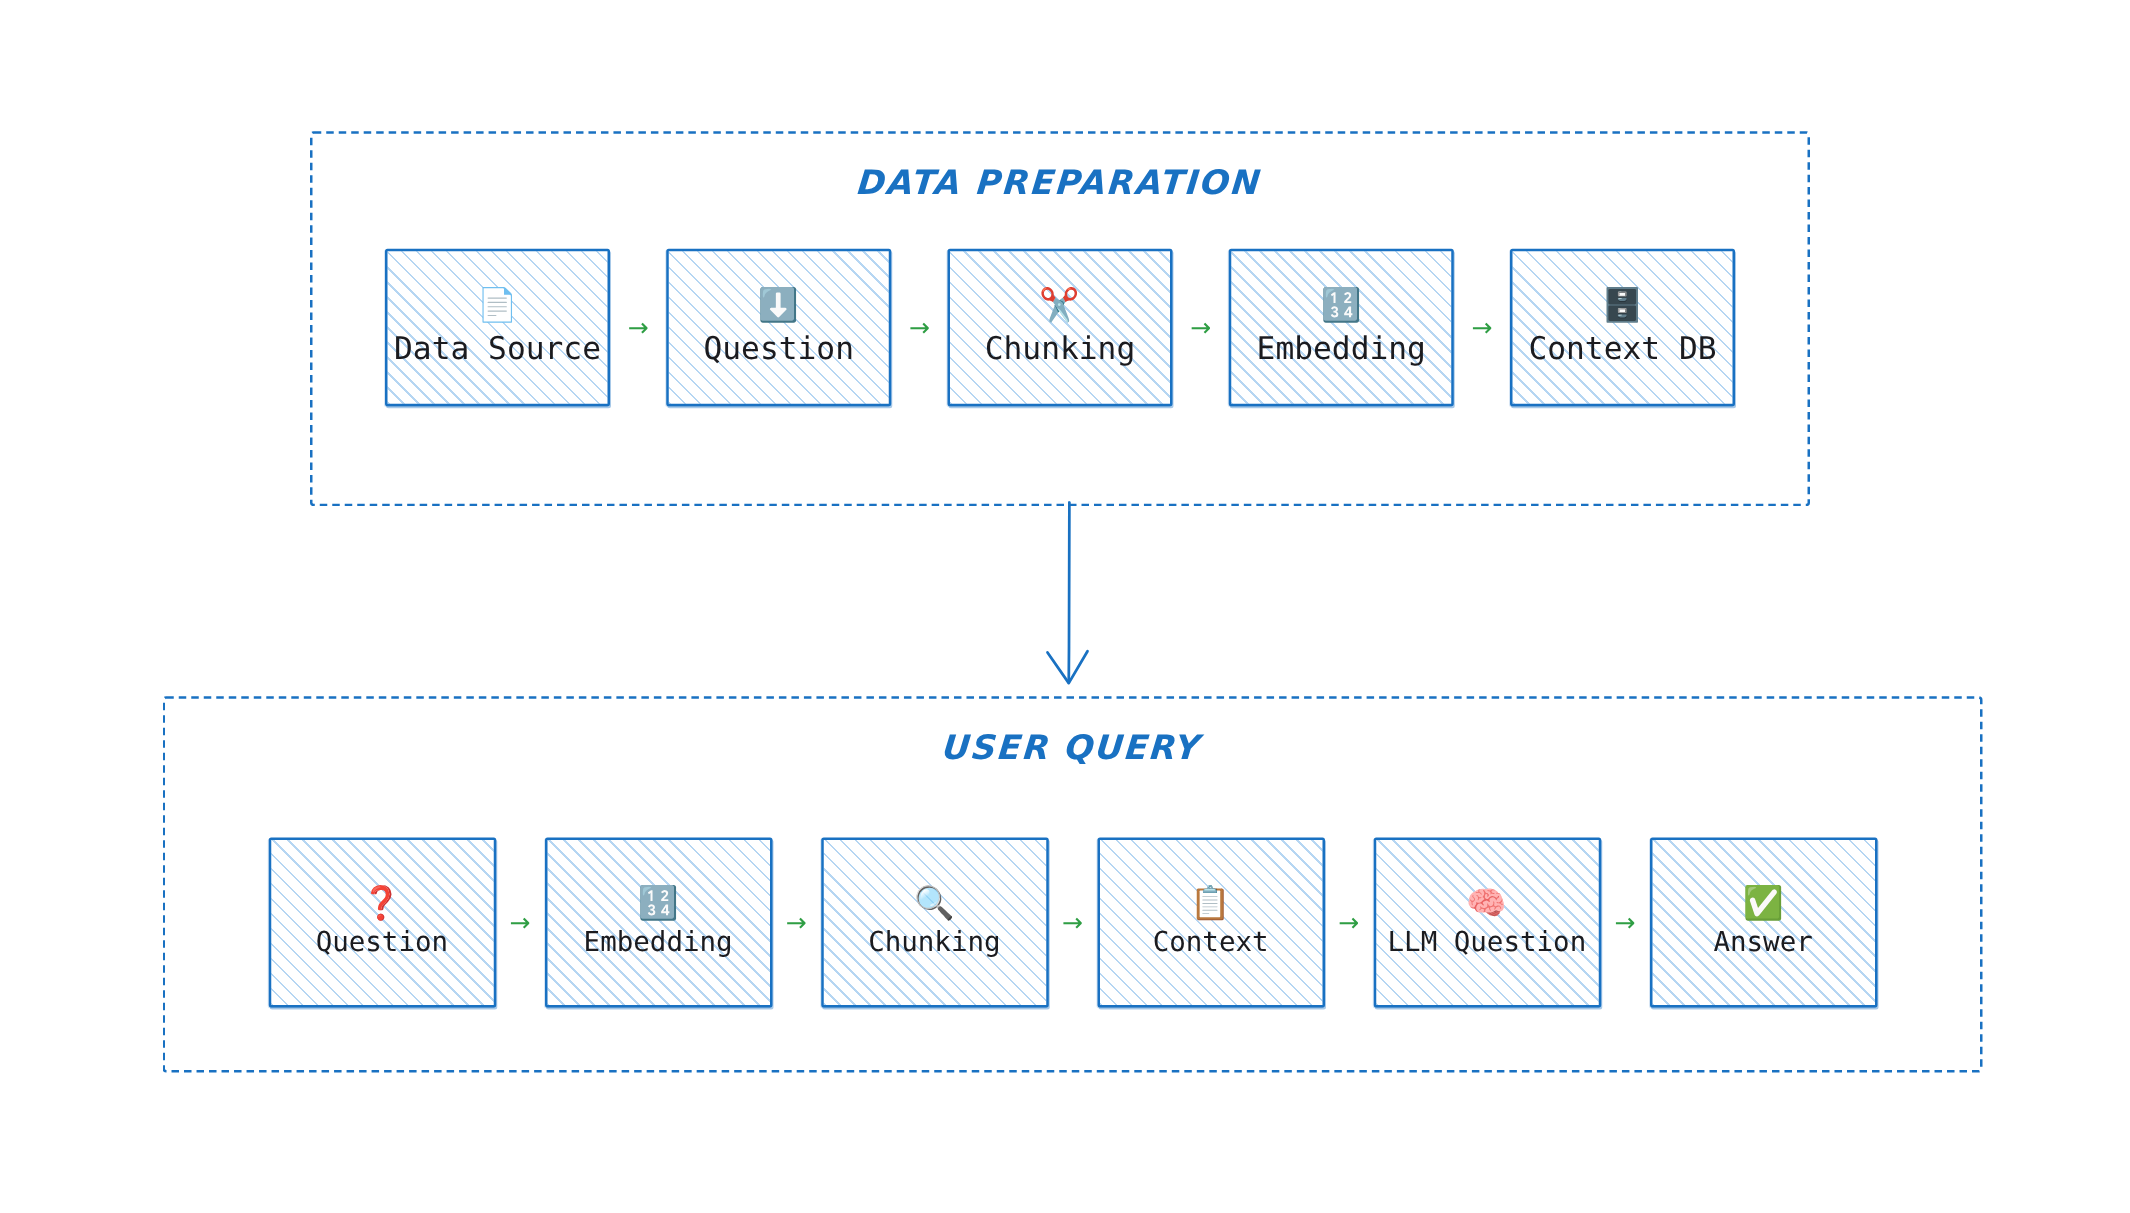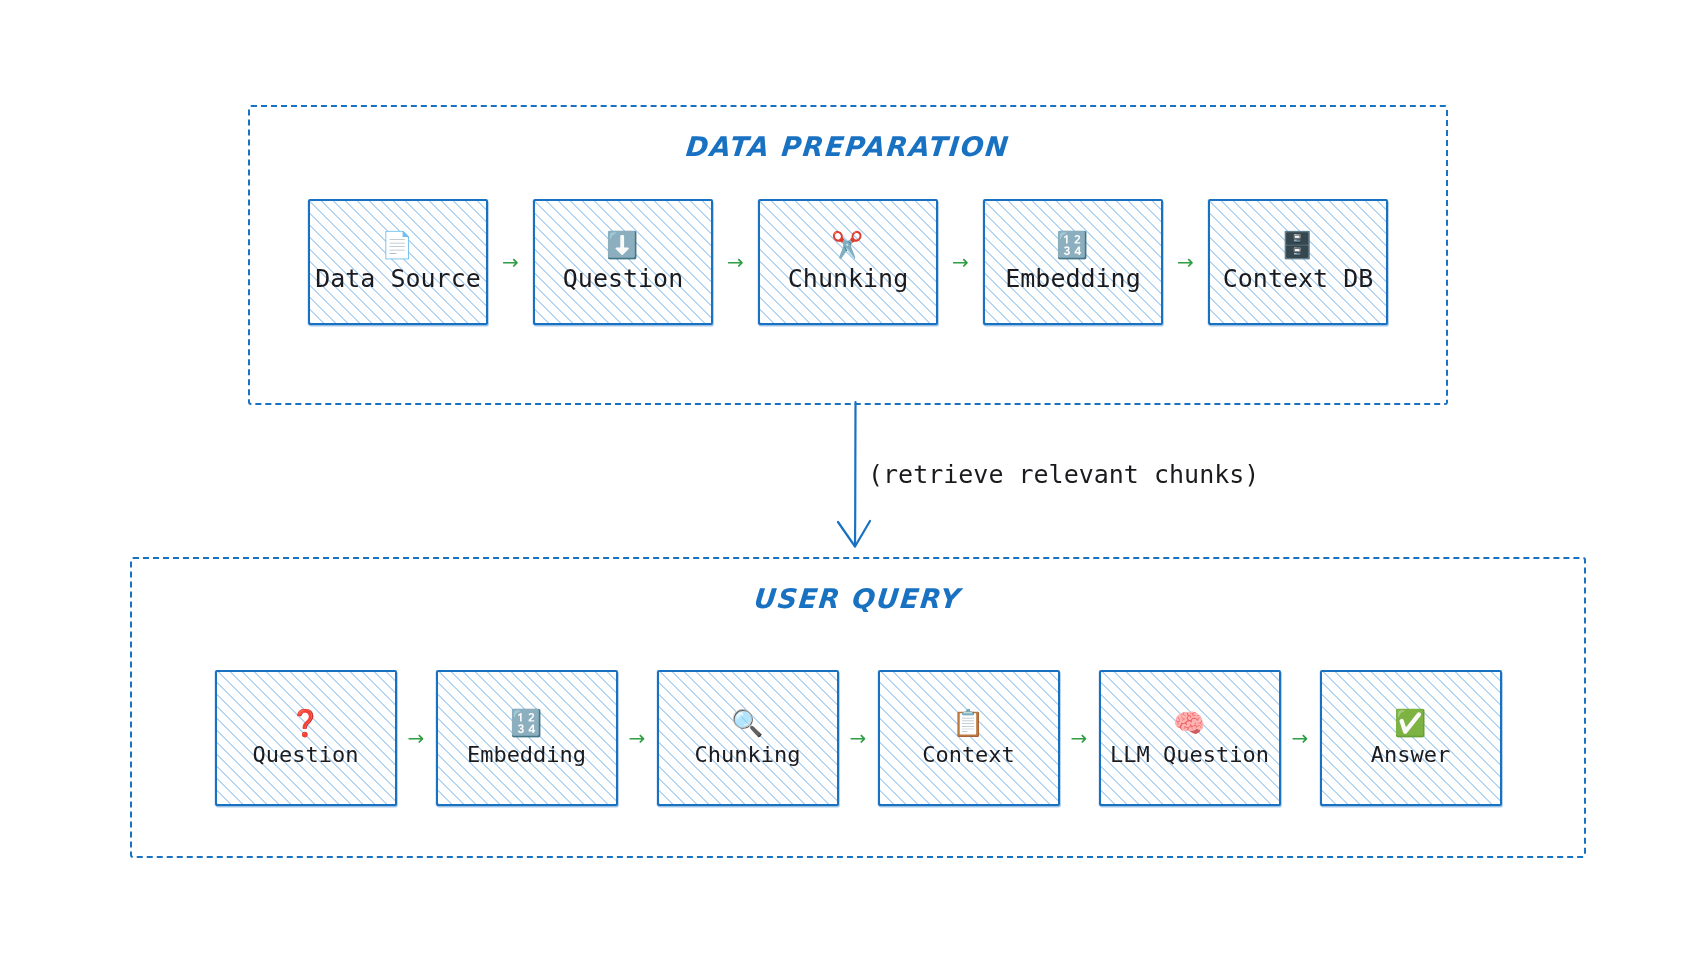--- a/index.html
+++ b/index.html
@@ -208,21 +208,20 @@
       <span class="node-label">Context DB</span>
     </div>
 
   </div>
 
   <svg id="vertical-connector" viewBox="0 0 180 160">
     <path d="M 85.5 2 L 85.2 118 L 85.0 146" stroke="#1971c2" stroke-width="2.2" fill="none" stroke-linecap="round"></path>
     <path d="M 68 122 L 85 146.5 L 100 121" stroke="#1971c2" stroke-width="2.2" fill="none" stroke-linecap="round" stroke-linejoin="round"></path>
   </svg>
 
-  <div id="connector-label">(retrieve relevant chunks)</div>
 
   <div class="group" id="group-user-query">
     <div class="group-title">USER QUERY</div>
   </div>
 
   <div class="flow-row" id="row-user-query">
 
     <div class="node">
       <span class="node-icon">❓</span>
       <span class="node-label">Question</span>

